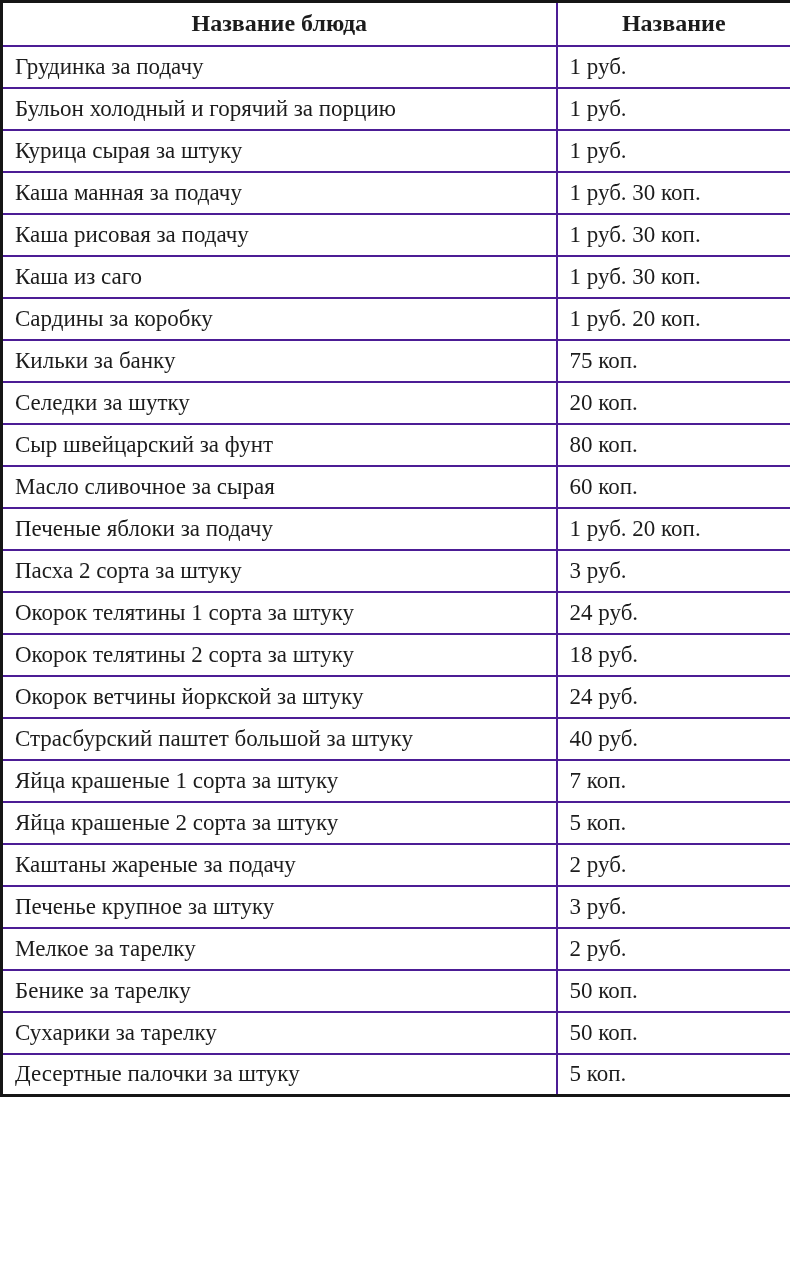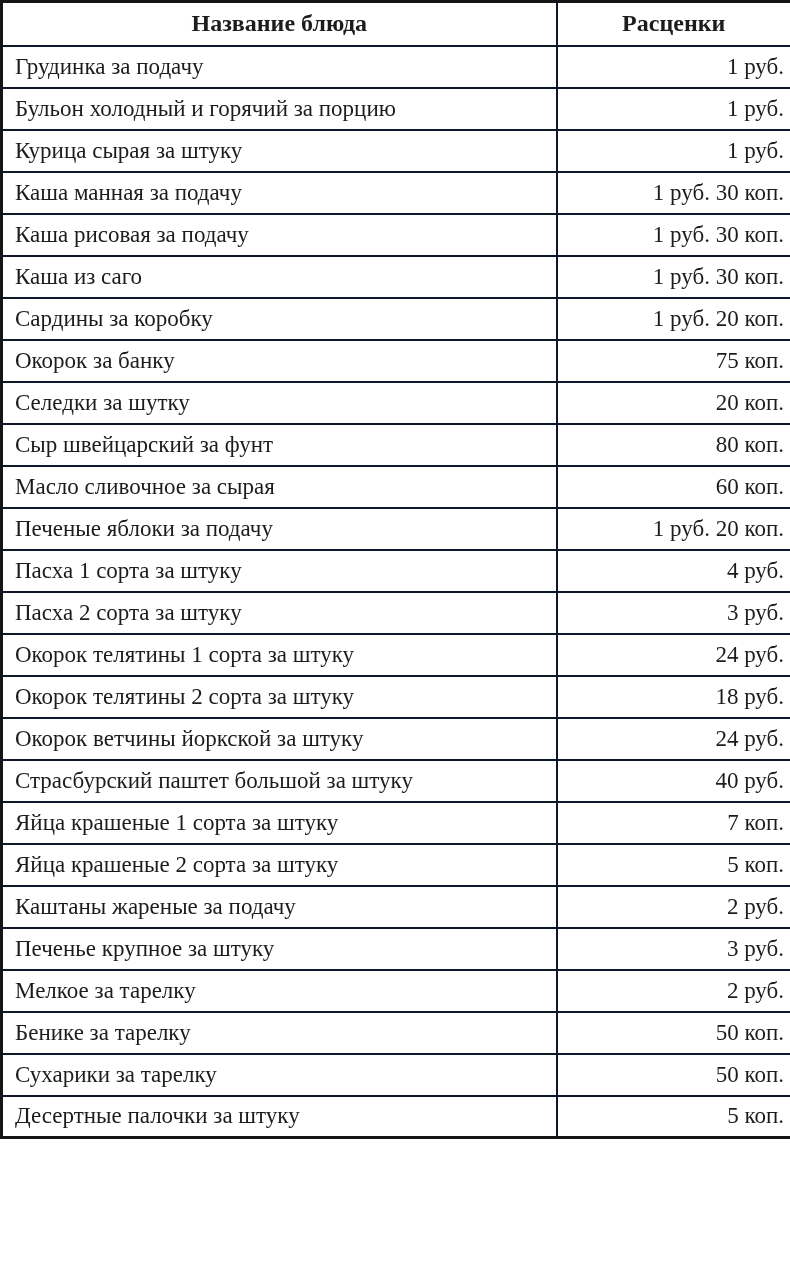--- a/index.html
+++ b/index.html
@@ -15,21 +15,21 @@
     color: #1c1c1c;
   }
   table.price-table {
     border-collapse: collapse;
     width: 790px;
     table-layout: fixed;
     border: 3px solid #151515;
   }
   table.price-table th,
   table.price-table td {
-    border: 2px solid #0f172a;
+    border: 2px solid #4c1d95;
     vertical-align: middle;
     overflow: hidden;
     white-space: nowrap;
   }
   col.name-col  { width: 555px; }
   col.price-col { width: 235px; }
   th.header-cell {
     font-size: 24px;
     font-weight: bold;
     text-align: center;
@@ -37,37 +37,37 @@
     padding: 2px 4px;
   }
   td.name-cell {
     font-size: 23px;
     text-align: left;
     padding: 2px 0 2px 12px;
     height: 42px;
   }
   td.price-cell {
     font-size: 23px;
-    text-align: right;
+    text-align: left;
     padding: 2px 6px 2px 12px;
     height: 42px;
   }
 </style>
 </head>
 <body>
 
 <table class="price-table">
   <colgroup>
     <col class="name-col">
     <col class="price-col">
   </colgroup>
   <thead>
     <tr>
       <th class="header-cell">Название блюда</th>
-      <th class="header-cell">Расценки</th>
+      <th class="header-cell">Название</th>
     </tr>
   </thead>
   <tbody>
       <tr>
         <td class="name-cell">Грудинка за подачу</td>
         <td class="price-cell">1 руб.</td>
       </tr>
       <tr>
         <td class="name-cell">Бульон холодный и горячий за порцию</td>
         <td class="price-cell">1 руб.</td>
@@ -86,42 +86,38 @@
       </tr>
       <tr>
         <td class="name-cell">Каша из саго</td>
         <td class="price-cell">1 руб. 30 коп.</td>
       </tr>
       <tr>
         <td class="name-cell">Сардины за коробку</td>
         <td class="price-cell">1 руб. 20 коп.</td>
       </tr>
       <tr>
-        <td class="name-cell">Окорок за банку</td>
+        <td class="name-cell">Кильки за банку</td>
         <td class="price-cell">75 коп.</td>
       </tr>
       <tr>
         <td class="name-cell">Селедки за шутку</td>
         <td class="price-cell">20 коп.</td>
       </tr>
       <tr>
         <td class="name-cell">Сыр швейцарский за фунт</td>
         <td class="price-cell">80 коп.</td>
       </tr>
       <tr>
         <td class="name-cell">Масло сливочное за сырая</td>
         <td class="price-cell">60 коп.</td>
       </tr>
       <tr>
         <td class="name-cell">Печеные яблоки за подачу</td>
         <td class="price-cell">1 руб. 20 коп.</td>
-      </tr>
-      <tr>
-        <td class="name-cell">Пасха 1 сорта за штуку</td>
-        <td class="price-cell">4 руб.</td>
       </tr>
       <tr>
         <td class="name-cell">Пасха 2 сорта за штуку</td>
         <td class="price-cell">3 руб.</td>
       </tr>
       <tr>
         <td class="name-cell">Окорок телятины 1 сорта за штуку</td>
         <td class="price-cell">24 руб.</td>
       </tr>
       <tr>

